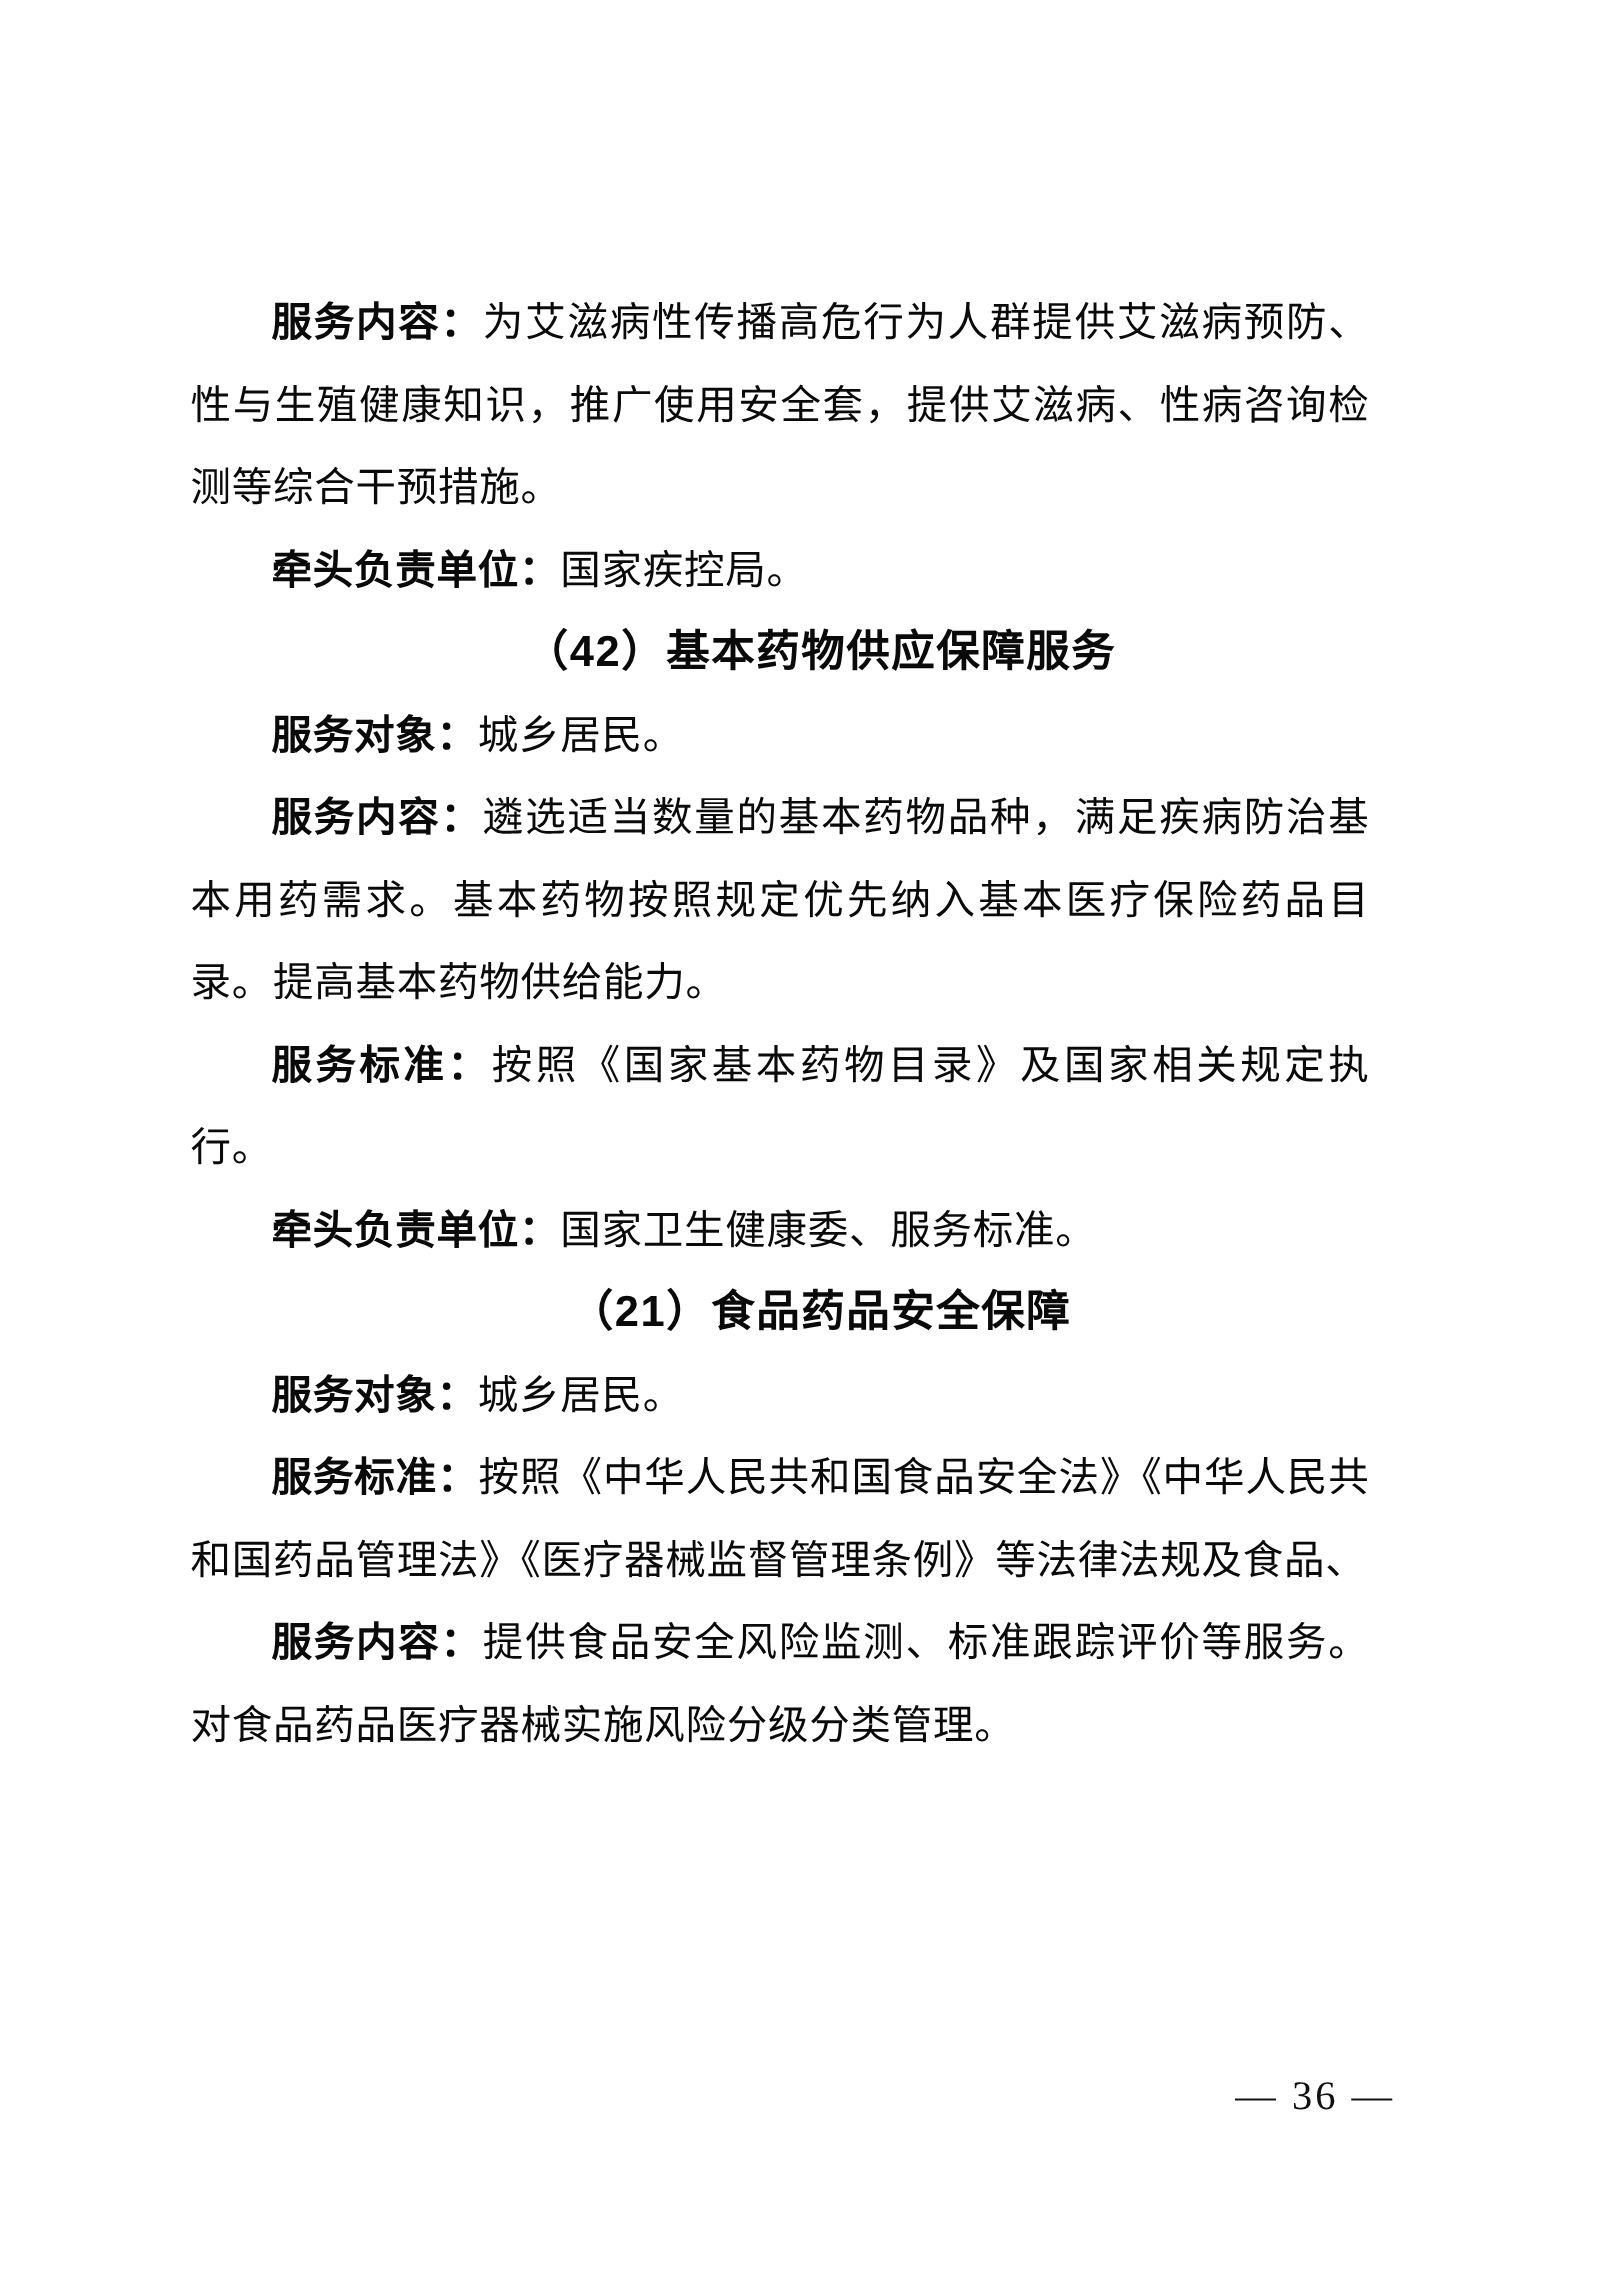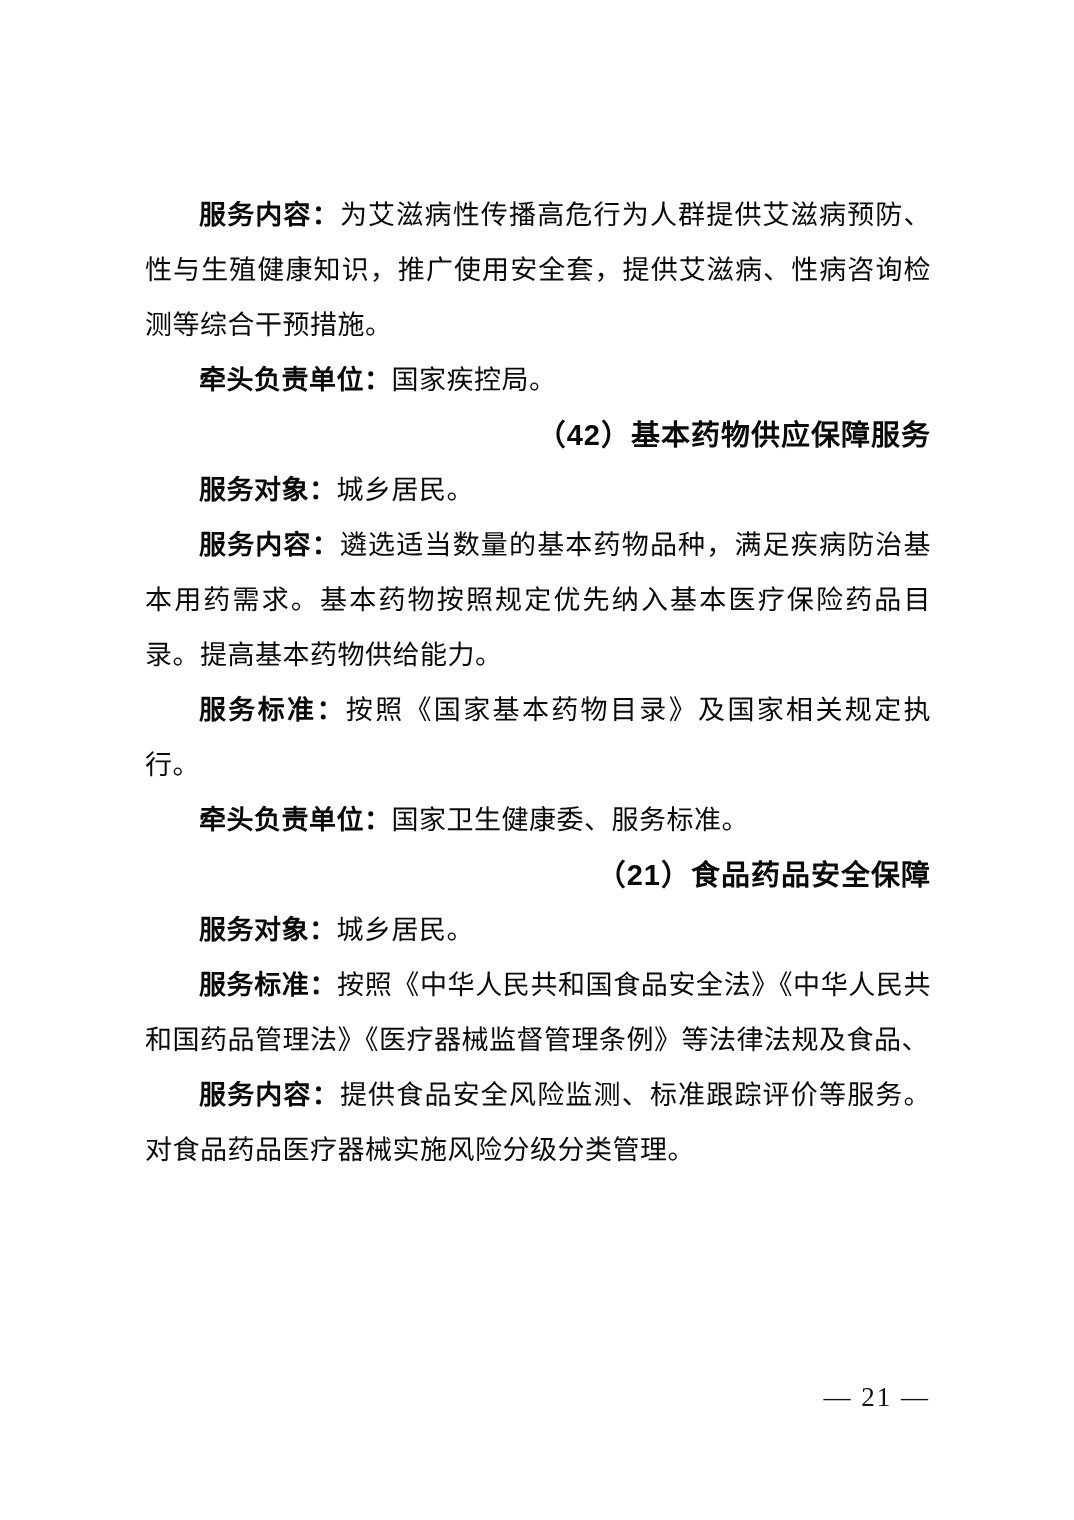--- a/index.html
+++ b/index.html
@@ -10,21 +10,21 @@
   .page {
     position: relative;
     width: 1074px;
     height: 1520px;
     background: #ffffff;
     overflow: hidden;
     color: #0a0a0a;
   }
   .content {
     position: absolute;
-    left: 145px;
+    left: 127px;
     top: 188px;
     width: 786px;
     font-family: "Liberation Serif", "DejaVu Serif", serif;
     font-size: 27px;
     line-height: 55px;
     text-align: justify;
   }
   .para {
     margin: 0;
     text-indent: 2em;
@@ -33,21 +33,21 @@
   .para .label {
     font-weight: 700;
   }
   .heading {
     margin: 0;
     text-indent: 54px;
     font-family: "Liberation Sans", "DejaVu Sans", sans-serif;
     font-weight: 700;
     font-size: 29px;
     line-height: 55px;
-    text-align: right;
+    text-align: center;
     letter-spacing: 1px;
   }
   .footer {
     position: absolute;
     top: 1382px;
     right: 144px;
     font-family: "Liberation Serif", "DejaVu Serif", serif;
     font-size: 27px;
     color: #111111;
     letter-spacing: 2px;
@@ -63,14 +63,14 @@
       <h2 class="heading">（42）基本药物供应保障服务</h2>
       <p class="para"><b class="label">服务对象：</b><span>城乡居民。</span></p>
       <p class="para"><b class="label">服务内容：</b><span>遴选适当数量的基本药物品种，满足疾病防治基本用药需求。基本药物按照规定优先纳入基本医疗保险药品目录。提高基本药物供给能力。</span></p>
       <p class="para"><b class="label">服务标准：</b><span>按照《国家基本药物目录》及国家相关规定执行。</span></p>
       <p class="para"><b class="label">牵头负责单位：</b><span>国家卫生健康委、服务标准。</span></p>
       <h2 class="heading">（21）食品药品安全保障</h2>
       <p class="para"><b class="label">服务对象：</b><span>城乡居民。</span></p>
       <p class="para"><b class="label">服务标准：</b><span>按照《中华人民共和国食品安全法》《中华人民共和国药品管理法》《医疗器械监督管理条例》等法律法规及食品、</span></p>
       <p class="para"><b class="label">服务内容：</b><span>提供食品安全风险监测、标准跟踪评价等服务。对食品药品医疗器械实施风险分级分类管理。</span></p>
     </div>
-  <div class="footer">— 21 —</div>
+  <div class="footer">— 36 —</div>
 </div>
 
 </body></html>

